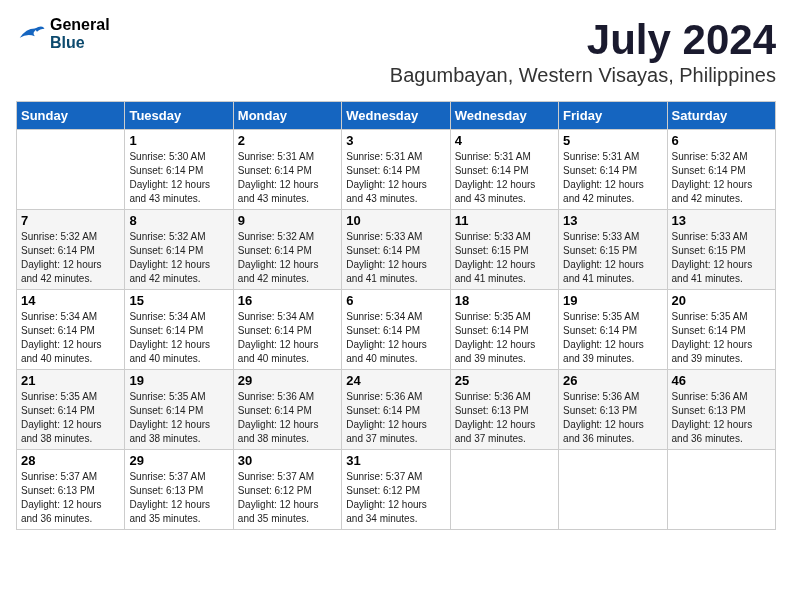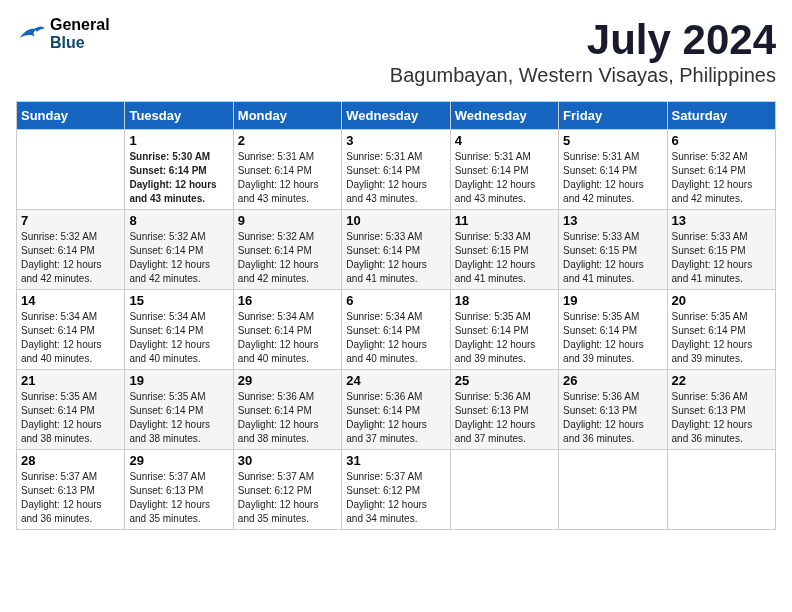--- a/index.html
+++ b/index.html
@@ -110,21 +110,21 @@
         <th>Wednesday</th>
         <th>Friday</th>
         <th>Saturday</th>
       </tr>
   </thead>
   <tbody id="calendar-body">
   <tr>
         <td class="empty-cell"></td>
         <td>
           <span class="day-number">1</span>
-          <div class="day-info" style="white-space: pre-line; font-weight: bold;">Sunrise: 5:30 AM
+          <div class="day-info" style="white-space: pre-line;">Sunrise: 5:30 AM
 Sunset: 6:14 PM
 Daylight: 12 hours
 and 43 minutes.</div>
         </td>
         <td>
           <span class="day-number">2</span>
           <div class="day-info" style="white-space: pre-line;">Sunrise: 5:31 AM
 Sunset: 6:14 PM
 Daylight: 12 hours
 and 43 minutes.</div>
@@ -297,21 +297,21 @@
 and 37 minutes.</div>
         </td>
         <td>
           <span class="day-number">26</span>
           <div class="day-info" style="white-space: pre-line;">Sunrise: 5:36 AM
 Sunset: 6:13 PM
 Daylight: 12 hours
 and 36 minutes.</div>
         </td>
         <td>
-          <span class="day-number">22</span>
+          <span class="day-number">46</span>
           <div class="day-info" style="white-space: pre-line;">Sunrise: 5:36 AM
 Sunset: 6:13 PM
 Daylight: 12 hours
 and 36 minutes.</div>
         </td>
       </tr>
       <tr>
         <td>
           <span class="day-number">28</span>
           <div class="day-info" style="white-space: pre-line;">Sunrise: 5:37 AM

